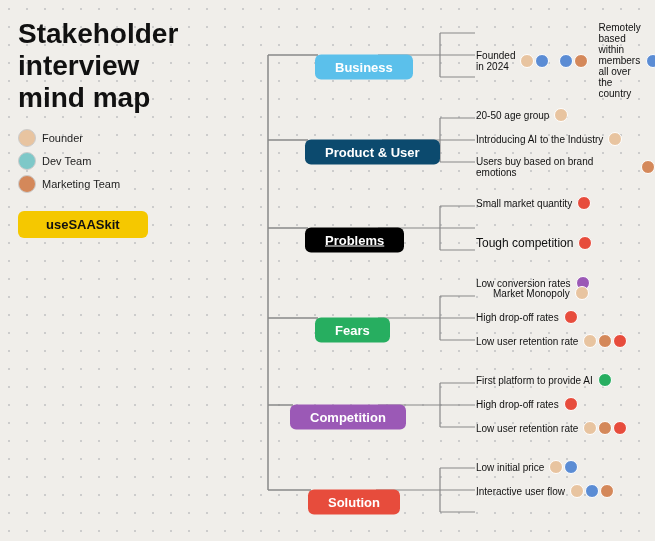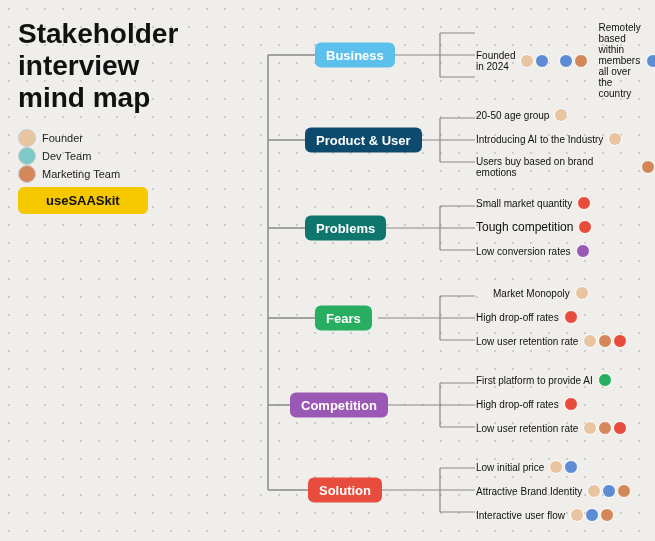--- a/index.html
+++ b/index.html
@@ -25,20 +25,22 @@
       font-size: 28px;
       font-weight: 800;
       line-height: 1.15;
       color: #111;
       margin-bottom: 14px;
     }
 
     .legend {
       display: flex;
       flex-direction: column;
+      gap: 5px;
+      margin-bottom: 14px;
     }
 
     .legend-item {
       display: flex;
       align-items: center;
       gap: 6px;
       font-size: 11px;
       color: #222;
     }
 
@@ -80,33 +82,34 @@
       top: 0; left: 0;
       width: 100%;
       height: 100%;
       pointer-events: none;
     }
 
     
     .node-box {
       position: absolute;
       border-radius: 6px;
-      padding: 5px 11px;
+      padding: 5px 20px;
       font-size: 13px;
       font-weight: 700;
       color: #fff;
       text-align: center;
       white-space: nowrap;
       z-index: 2;
       transform: translateY(-50%);
+      margin-top: 12px;
     }
 
     .node-business { background-color: #5bc0eb; left: 155px; top: 55px; }
     .node-product { background-color: #0c4a6e; left: 145px; top: 140px; }
-    .node-problems { background-color: #0f766e; left: 145px; top: 228px; }
+    .node-problems { background-color: #000000; left: 145px; top: 228px; text-decoration: underline; }
     .node-fears { background-color: #27ae60; left: 155px; top: 318px; }
     .node-competition { background-color: #9b59b6; left: 130px; top: 405px; }
     .node-solution { background-color: #e74c3c; left: 148px; top: 490px; }
 
     .item-row {
       display: flex;
       align-items: center;
       gap: 5px;
       font-size: 10px;
       color: #111;
@@ -252,21 +255,21 @@
       </div>
     </div>
     <div class="item-row">
       <span style="font-size:10px; color:#111;">Users buy based on brand emotions</span>
       <div class="item-avatars">
         <span class="av-sm av-marketing"></span>
       </div>
     </div>
   </div>
 
-  <div style="position:absolute; left:316px; top:196px; display:flex; flex-direction:column; gap:10px; z-index:2;">
+  <div style="position:absolute; left:316px; top:196px; display:flex; flex-direction:column; gap:26px; z-index:2;">
     <div class="item-row">
       <span style="font-size:10px; color:#111;">Small market quantity</span>
       <div class="item-avatars">
         <span class="av-sm av-red"></span>
       </div>
     </div>
     <div class="item-row">
       <span style="font-size:12px; color:#111;">Tough competition</span>
       <div class="item-avatars">
         <span class="av-sm av-red"></span>
@@ -328,28 +331,20 @@
 
   <div style="position:absolute; left:316px; top:460px; display:flex; flex-direction:column; gap:10px; z-index:2;">
     <div class="item-row">
       <span style="font-size:10px; color:#111;">Low initial price</span>
       <div class="item-avatars">
         <span class="av-sm av-founder"></span>
         <span class="av-sm av-dev"></span>
       </div>
     </div>
     <div class="item-row">
-      <span style="font-size:10px; color:#111;">Attractive Brand Identity</span>
-      <div class="item-avatars">
-        <span class="av-sm av-founder"></span>
-        <span class="av-sm av-dev"></span>
-        <span class="av-sm av-marketing"></span>
-      </div>
-    </div>
-    <div class="item-row">
       <span style="font-size:10px; color:#111;">Interactive user flow</span>
       <div class="item-avatars">
         <span class="av-sm av-founder"></span>
         <span class="av-sm av-dev"></span>
         <span class="av-sm av-marketing"></span>
       </div>
     </div>
   </div>
 </div>
 

